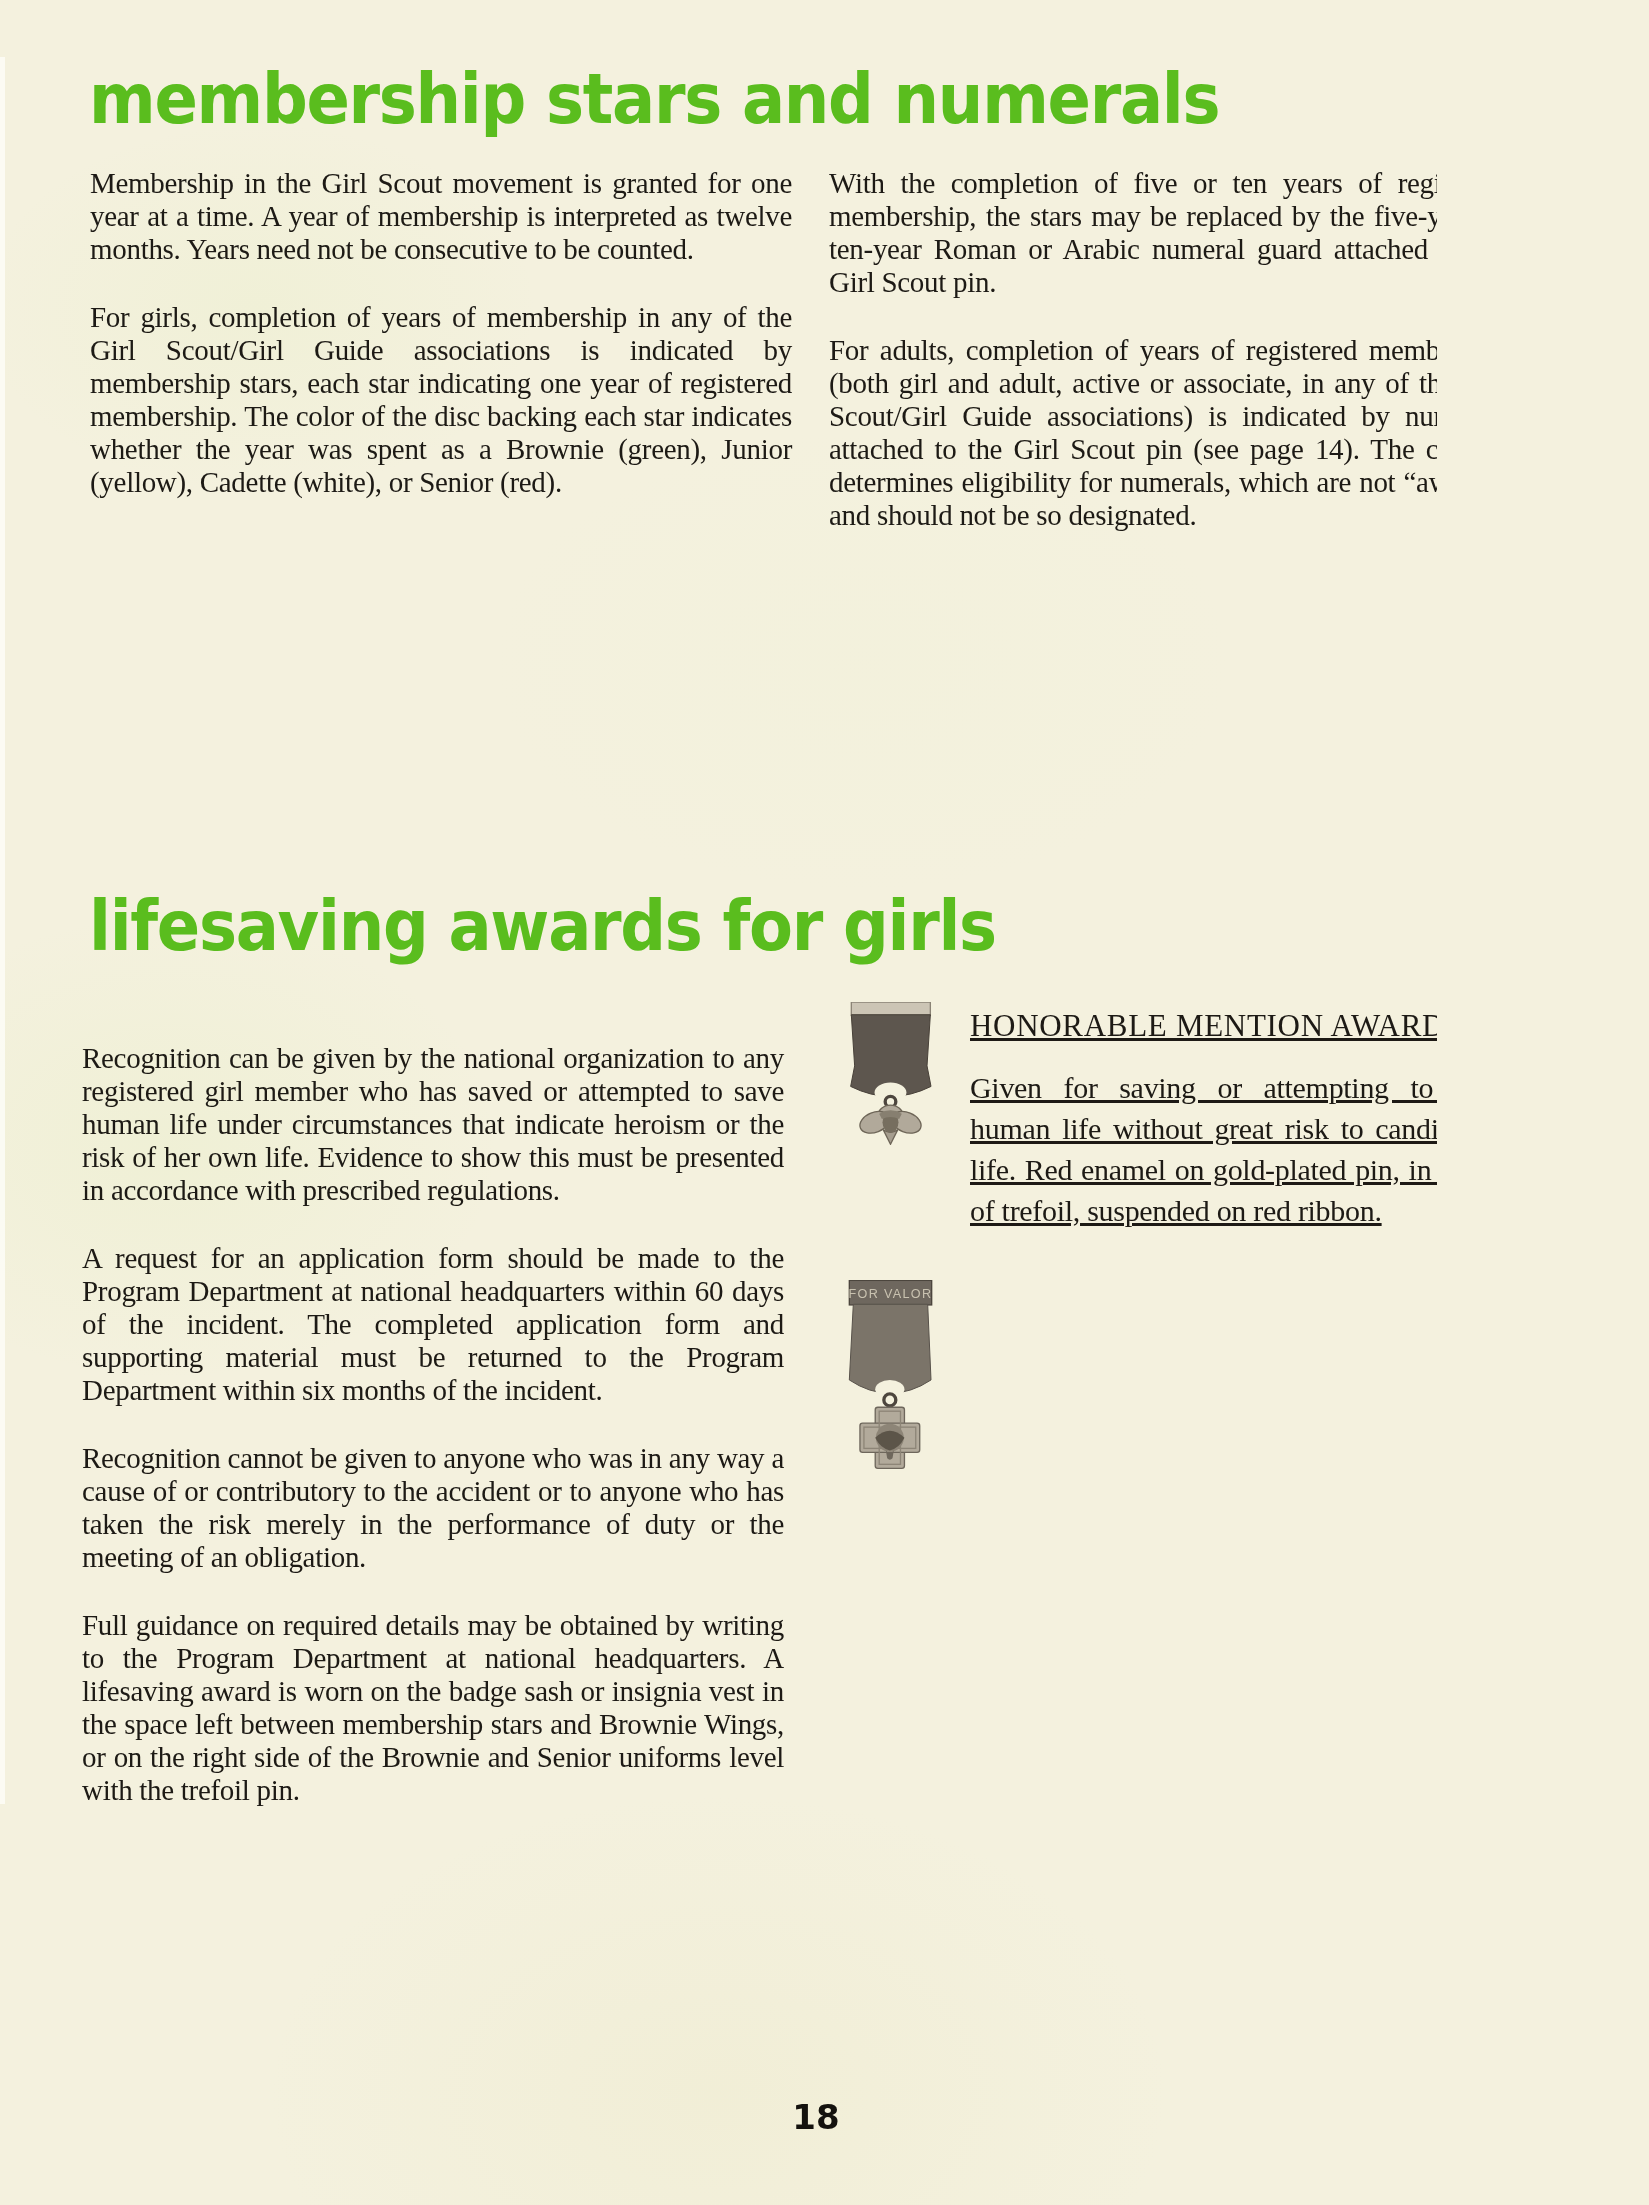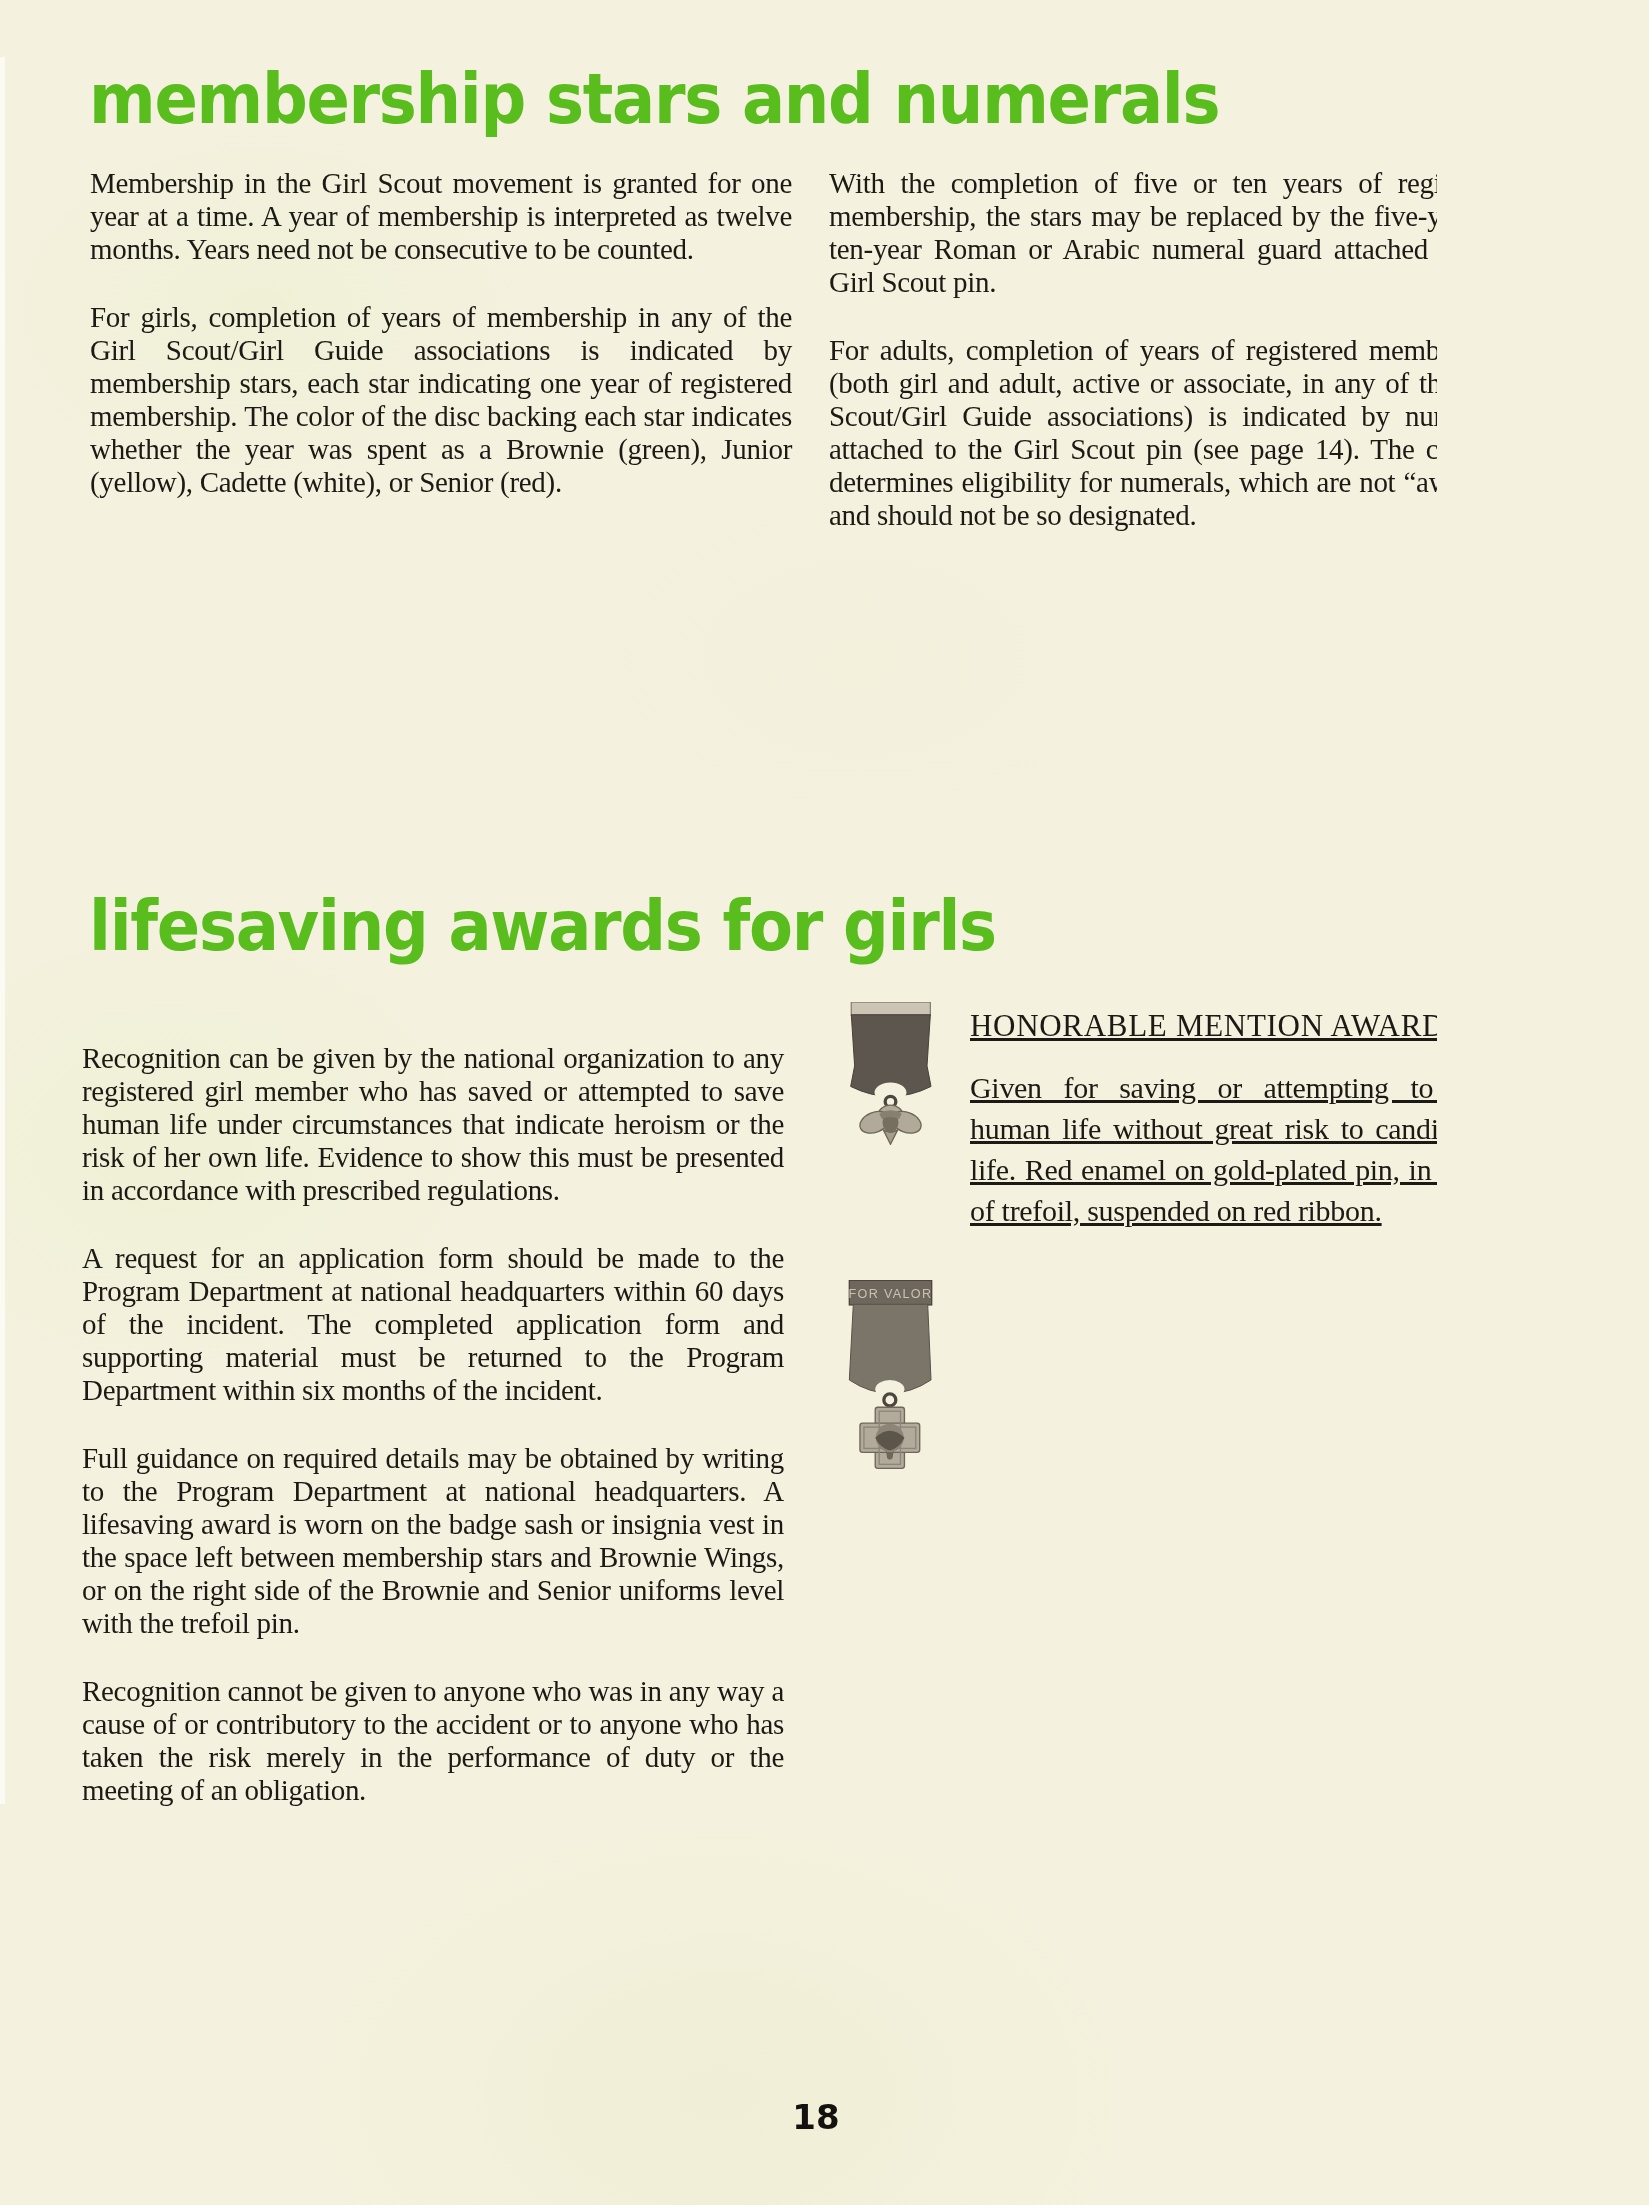--- a/index.html
+++ b/index.html
@@ -93,22 +93,22 @@
   <div class="col" style="left:829px;top:167px;width:680px;">
     <p>With the completion of five or ten years of registered membership, the stars may be replaced by the five-year or ten-year Roman or Arabic numeral guard attached to the Girl Scout pin.</p>
     <p>For adults, completion of years of registered membership (both girl and adult, active or associate, in any of the Girl Scout/Girl Guide associations) is indicated by numerals attached to the Girl Scout pin (see page 14). The council determines eligibility for numerals, which are not “awards” and should not be so designated.</p>
   </div>
 
   <div class="green-heading" style="left:89px;top:886px;">lifesaving awards for girls</div>
 
   <div class="col" style="left:82px;top:1014px;width:702px;margin-top:28px;">
     <p>Recognition can be given by the national organization to any registered girl member who has saved or attempted to save human life under circumstances that indicate heroism or the risk of her own life. Evidence to show this must be presented in accordance with prescribed regulations.</p>
     <p>A request for an application form should be made to the Program Department at national headquarters within 60 days of the incident. The completed application form and supporting material must be returned to the Program Department within six months of the incident.</p>
+    <p>Recognition cannot be given to anyone who was in any way a cause of or contributory to the accident or to anyone who has taken the risk merely in the performance of duty or the meeting of an obligation.</p>
     <p>Full guidance on required details may be obtained by writing to the Program Department at national headquarters. A lifesaving award is worn on the badge sash or insignia vest in the space left between membership stars and Brownie Wings, or on the right side of the Brownie and Senior uniforms level with the trefoil pin.</p>
-    <p>Recognition cannot be given to anyone who was in any way a cause of or contributory to the accident or to anyone who has taken the risk merely in the performance of duty or the meeting of an obligation.</p>
   </div>
 
   <div class="medal" style="left:846px;top:1002px;width:89px;height:143px;">
     <svg width="89" height="143" viewBox="0 0 134 215">
       <rect x="8" y="0" width="119" height="20" fill="#ccc5b5" stroke="#8a8375" stroke-width="2"></rect>
       <path d="M8,19 H127 L122,96 L128,127 Q98,142 67,142 Q37,142 7,127 L13,96 Z" fill="#5d564e" stroke="#474038" stroke-width="1.5"></path>
       <ellipse cx="67" cy="136" rx="24" ry="15" fill="#f4f1de"></ellipse>
       <circle cx="67" cy="150" r="8" fill="none" stroke="#4d463e" stroke-width="5"></circle>
       <g>
         <ellipse cx="67" cy="172" rx="19" ry="17" fill="#b1a99a" stroke="#6e6658" stroke-width="2"></ellipse>

